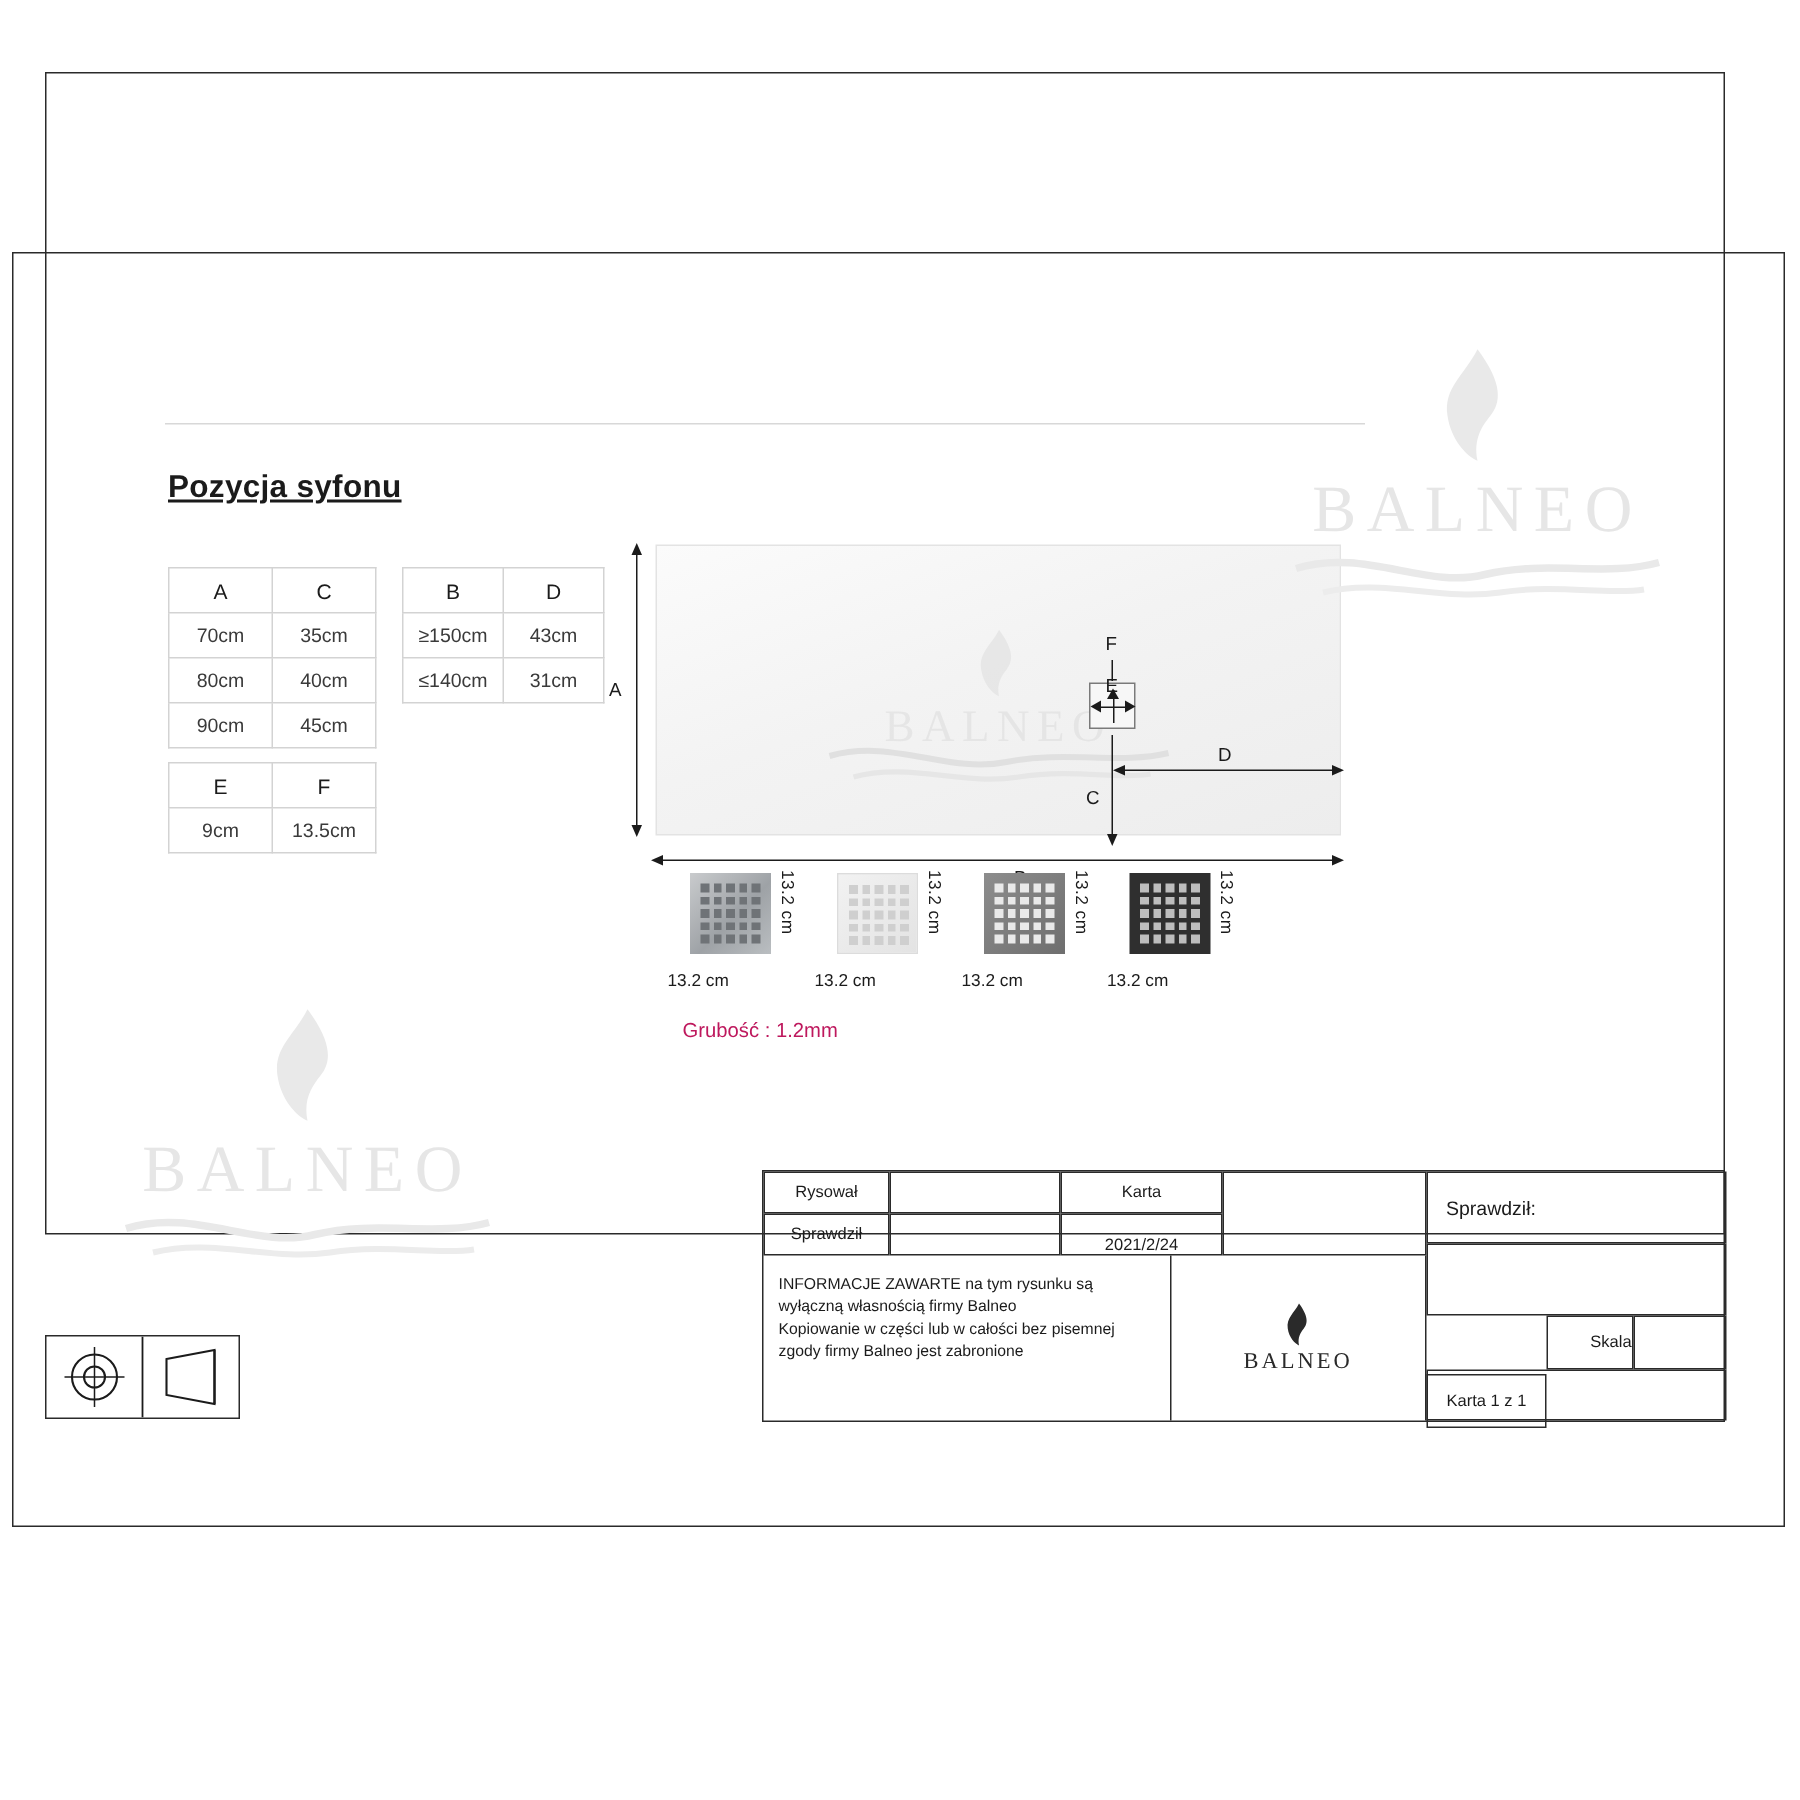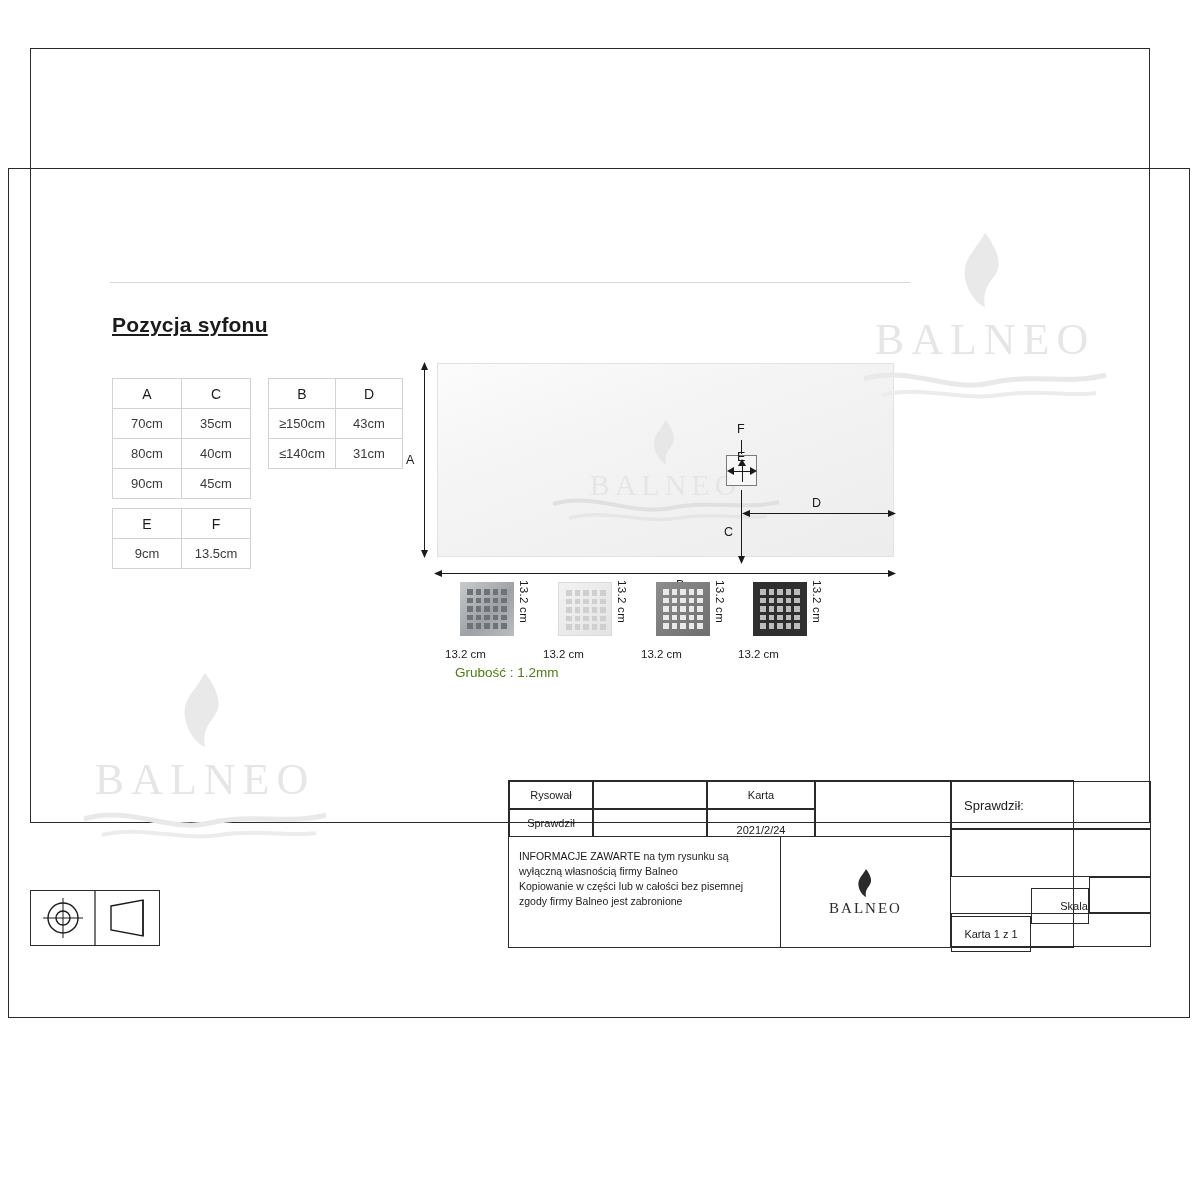--- a/index.html
+++ b/index.html
@@ -142,22 +142,22 @@
     font-size: 11.5px; color: #1b1b1b;
     writing-mode: vertical-rl;
     letter-spacing: .3px;
   }
   .swatch-w {
     position: absolute;
     font-size: 11.5px; color: #1b1b1b;
   }
   .thickness {
     position: absolute;
-    left: 455px; top: 665px;
-    font-size: 13.5px; color: #4d7c0f;
+    left: 455px; top: 679px;
+    font-size: 13.5px; color: #be185d;
   }
 
   
   .wm {
     position: absolute;
     display: flex; flex-direction: column; align-items: center;
     pointer-events: none;
   }
   .wm .name {
     font-family: "Liberation Serif", serif;
@@ -166,21 +166,21 @@
   }
   #wm-top { left: 860px; top: 230px; }
   #wm-top .name { font-size: 44px; margin-top: 4px; }
   #wm-left { left: 80px; top: 670px; }
   #wm-left .name { font-size: 44px; margin-top: 4px; }
 
   
   .tb {
     position: absolute;
     left: 508px; top: 780px;
-    width: 566px; height: 168px;
+    width: 642px; height: 168px;
     border: 1px solid #2a2a2a;
     box-sizing: border-box;
     font-size: 11px;
     color: #1b1b1b;
   }
   .tb .cell { position: absolute; box-sizing: border-box; border: 1px solid #2a2a2a; }
   .tb .c { display:flex; align-items:center; justify-content:center; text-align:center; }
   .tb .l { display:flex; align-items:center; padding-left:6px; }
   .info-block {
     position: absolute;
@@ -516,21 +516,21 @@
 
   <div class="cell l" style="left:442px; top:0; width:200px; height:48px; padding-left:12px; font-size:13px;">
     <span>Sprawdził:</span>
   </div>
   <div class="cell" style="left:442px; top:48px; width:200px; height:48px;">
     <span></span>
   </div>
   <div class="cell c" style="left:442px; top:96px; width:80px; height:36px;margin-top:39px;">
     <span>Karta 1 z 1</span>
   </div>
-  <div class="cell c" style="left:522px; top:107px; width:58px; height:36px;padding-left:28px;">
+  <div class="cell c" style="left:522px; top:96px; width:58px; height:36px;padding-left:28px;">
     <span>Skala</span>
   </div>
   <div class="cell c" style="left:580px; top:96px; width:62px; height:36px;">
     <span></span>
   </div>
   <div class="cell" style="left:442px; top:132px; width:200px; height:34px;"></div>
 </div>
 
 <div class="proj">
   <svg width="128" height="54" viewBox="0 0 128 54">

